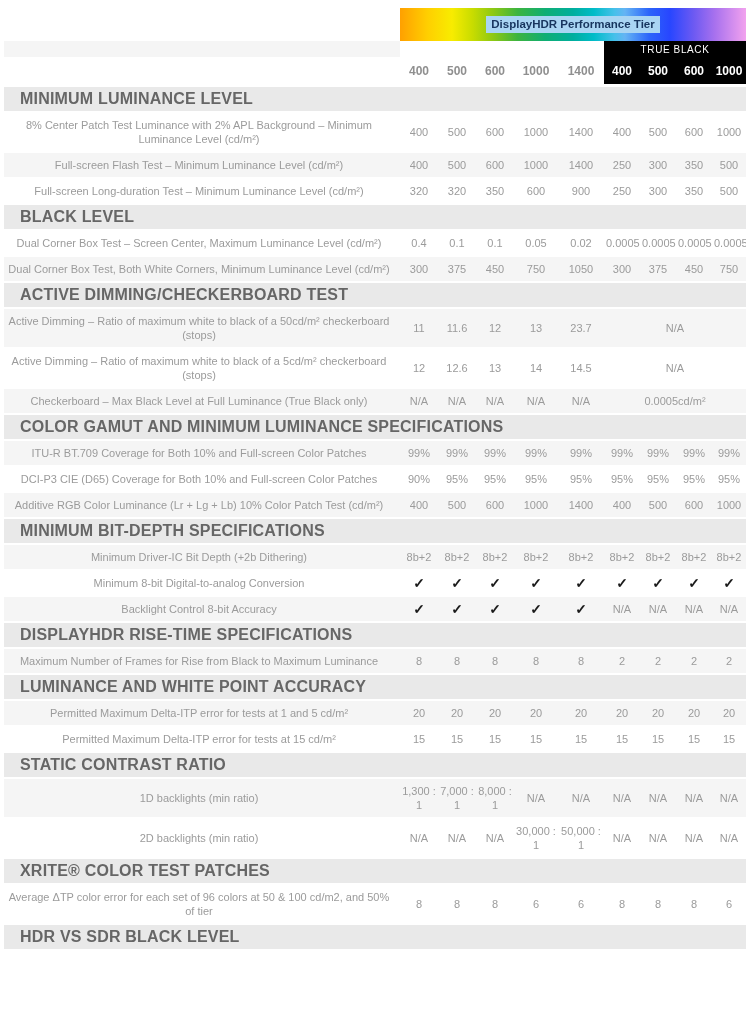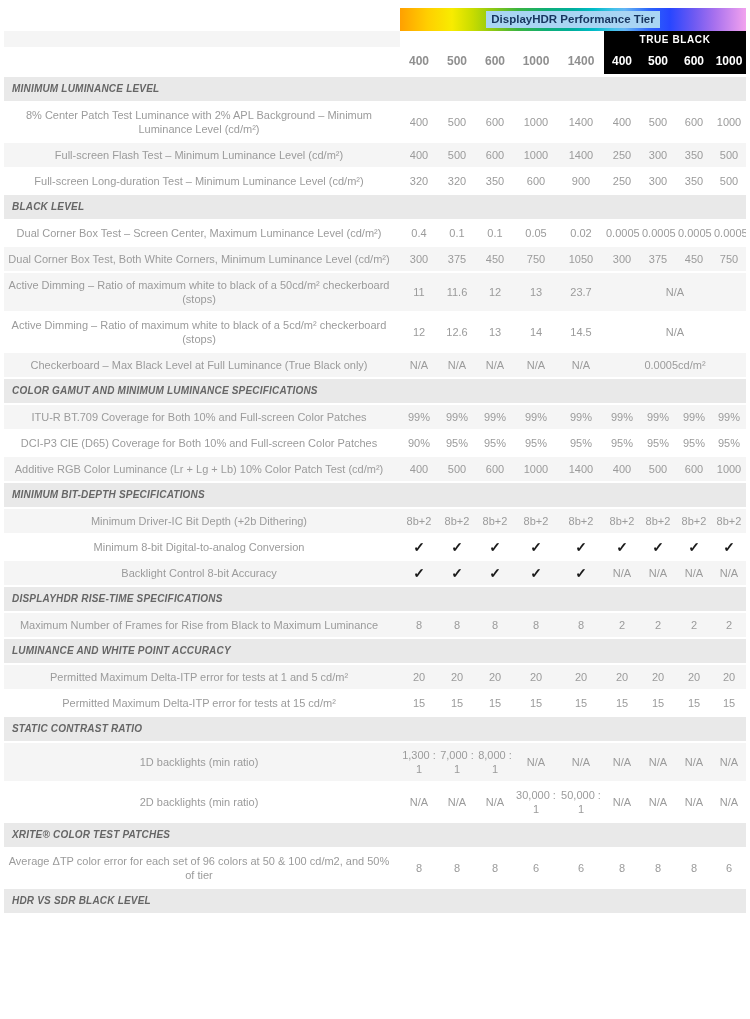--- a/index.html
+++ b/index.html
@@ -10,49 +10,48 @@
   }
   .wrap { padding: 8px 4px 0 4px; }
   table {
     border-collapse: collapse;
     table-layout: fixed;
     width: 742px;
   }
   td { vertical-align: middle; font-size: 11px; color: var(--text-gray, #9b9b9b); overflow: hidden; }
 
   
-  tr.hdr-gradient td { height: 23px; padding: 0; }
+  tr.hdr-gradient td { height: 33px; padding: 0; }
   td.gradient-cell { text-align: center; }
   .chip {
     display: inline-block;
     background: var(--chip-bg, #a9d5f3);
     color: var(--chip-text, #17355e);
     font-weight: bold;
     font-size: 11.5px;
     line-height: 15px;
     padding: 1px 5px;
     white-space: nowrap;
   }
   tr.hdr-mid td { height: 16px; padding: 0; }
   td.mid-label { background: var(--row-alt, #f5f5f5); }
   td.tb { background: var(--true-black-bg, #000); color: #fff; }
-  td.tb-title { text-align: center; font-size: 10px; letter-spacing: 0.6px; font-weight: 700; }
+  td.tb-title { text-align: center; font-size: 10px; letter-spacing: 0.6px; font-weight: 400; }
   tr.hdr-cols td { height: 27px; padding: 0; text-align: center; font-weight: bold; font-size: 12px; color: #8f8f8f; border-bottom: 3px solid #fff; }
   tr.hdr-cols td.tb { color: #ffffff; }
 
   
   tbody td { border-bottom: 2px solid #fff; padding: 5px 2px; line-height: 14px; }
   tbody tr.section td {
     background: var(--section-bg, #e9e9e9);
     color: #666666;
     font-weight: bold;
-    font-size: 10px;
-    padding: 5px 8px;
+    font-size: 16px;
+    padding: 5px 16px;
     letter-spacing: 0.2px;
-    font-style: italic;
   }
   tbody td.lbl { padding-left: 4px; padding-right: 10px; text-align: center; }
   tbody td.val { text-align: center; }
   tbody tr.even td { background: var(--row-alt, #f5f5f5); }
   tbody td.check { color: var(--check-color, #1a1a1a); font-size: 14px; font-weight: bold; padding-top: 3px; padding-bottom: 3px; }
 </style>
 </head>
 <body>
 
 <div class="wrap">
@@ -154,20 +153,23 @@
           <td class="val">300</td>
           <td class="val">375</td>
           <td class="val">450</td>
           <td class="val">750</td>
           <td class="val">1050</td>
           <td class="val">300</td>
           <td class="val">375</td>
           <td class="val">450</td>
           <td class="val">750</td>
         </tr>
+        <tr class="section">
+          <td colspan="10">ACTIVE DIMMING/CHECKERBOARD TEST</td>
+        </tr>
         <tr class="even">
           <td class="lbl">Active Dimming – Ratio of maximum white to black of a 50cd/m² checkerboard (stops)</td>
           <td class="val">11</td>
           <td class="val">11.6</td>
           <td class="val">12</td>
           <td class="val">13</td>
           <td class="val">23.7</td>
           <td class="val" colspan="4">N/A</td>
         </tr>
         <tr>

